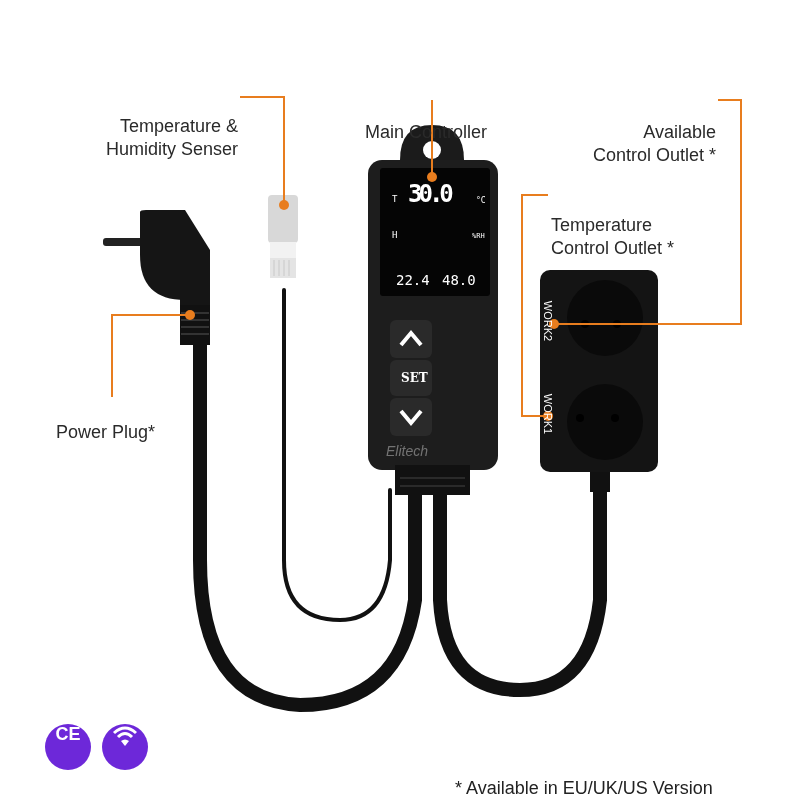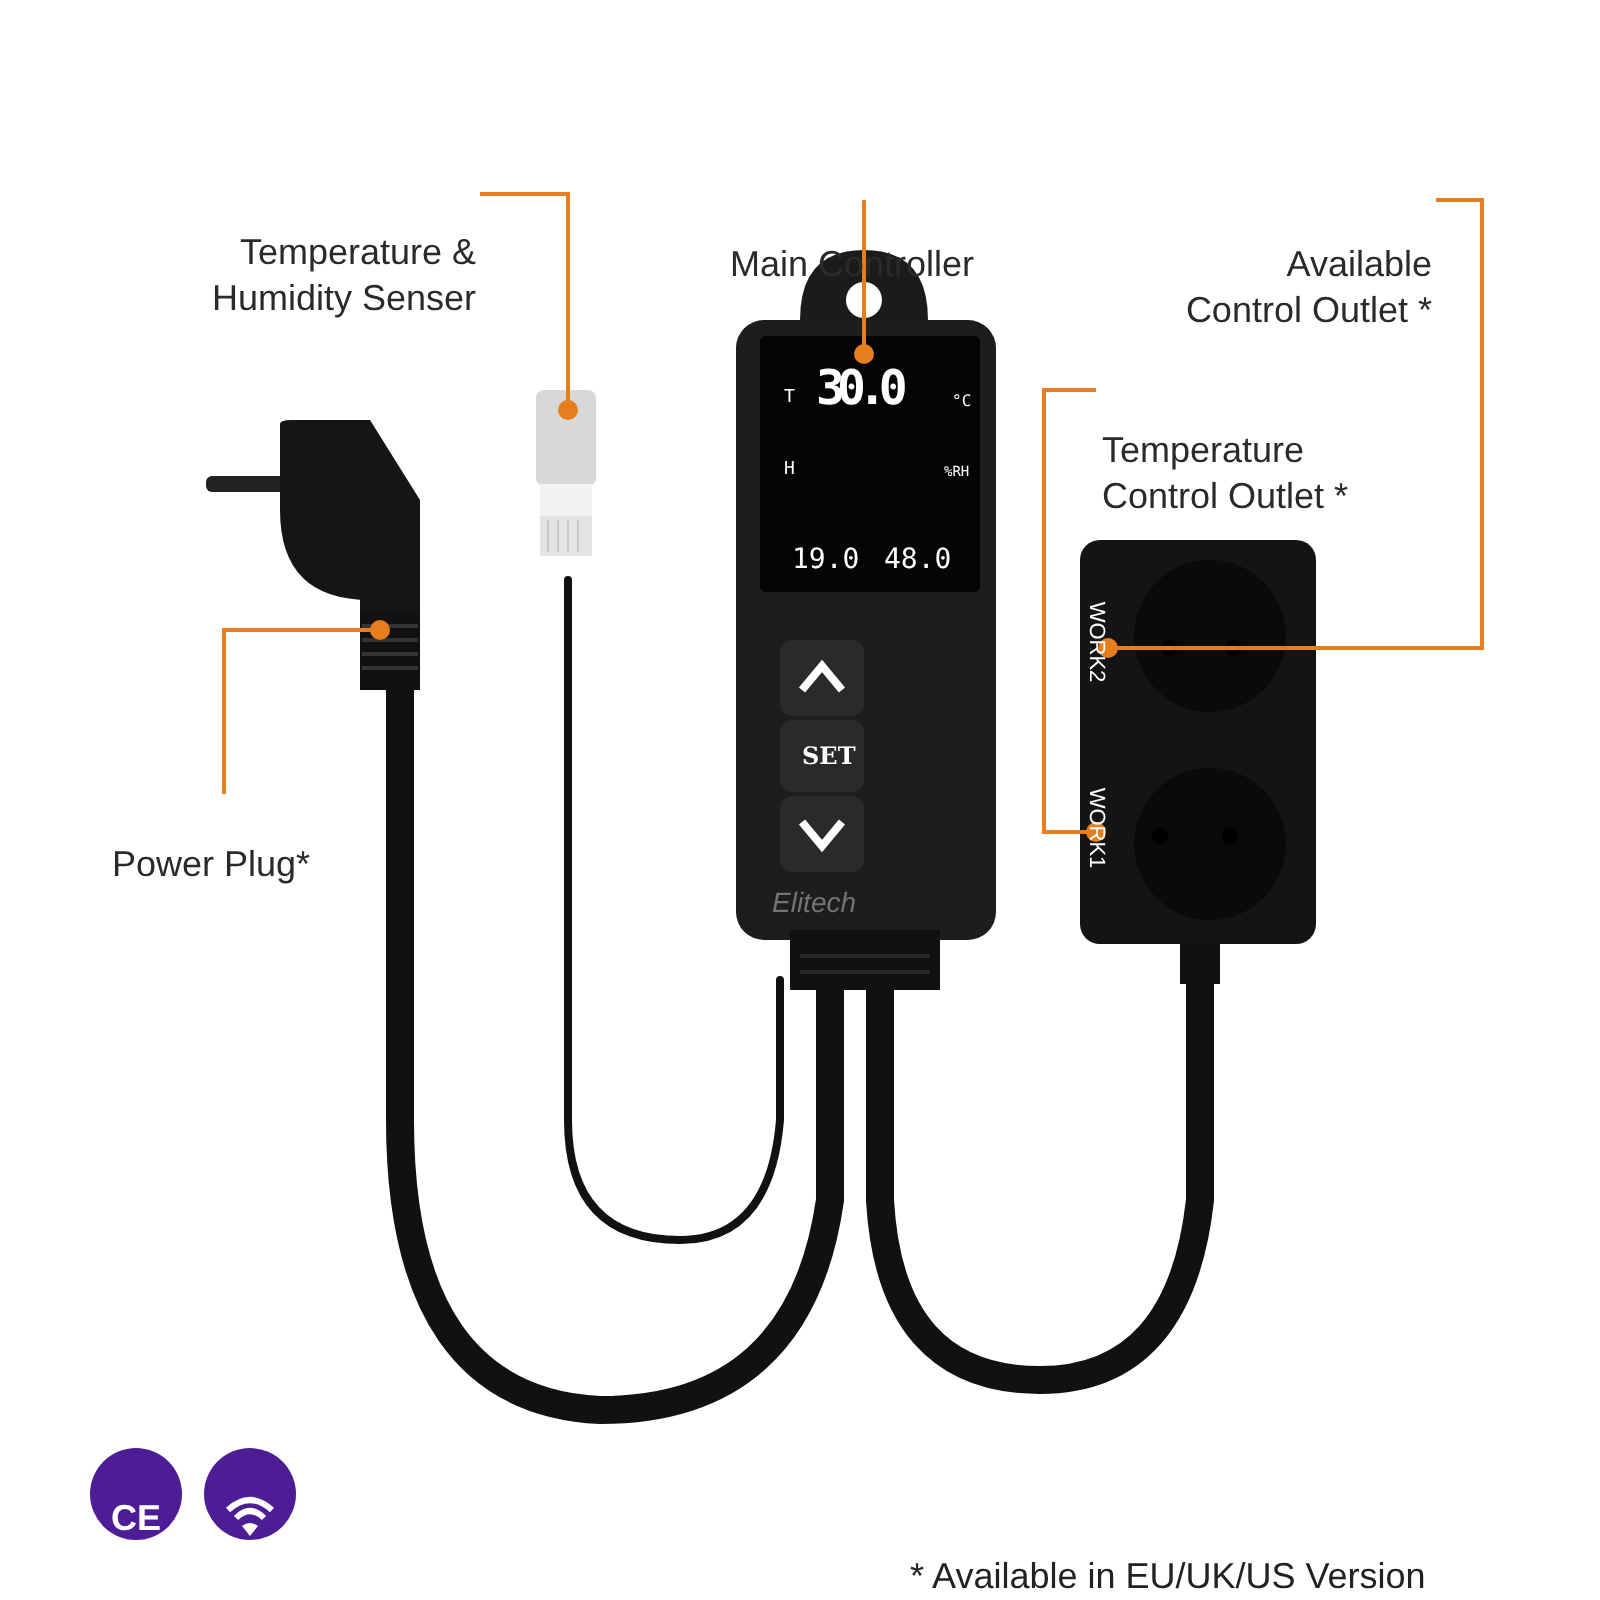--- a/index.html
+++ b/index.html
@@ -3,21 +3,21 @@
 <meta charset="utf-8">
 <style>
   html, body { margin:0; padding:0; background:#ffffff; }
   body { width:800px; height:800px; position:relative; overflow:hidden;
          font-family:"Liberation Sans", sans-serif; color:#222; }
   .label { position:absolute; font-size:18px; line-height:23px; color:#2a2a2a;margin-top:44px; }
   .r { text-align:right; }
   svg.scene { position:absolute; left:0; top:0; }
   .footnote { position:absolute; left:455px; top:737px; font-size:18px; color:#222;margin-top:41px; }
   .badge { position:absolute; top:724px; width:46px; height:46px; border-radius:50%;
-           background:#4c1d95; color:#fff; display:flex; align-items:flex-end; justify-content:center; }
+           background:#6d28d9; color:#fff; display:flex; align-items:flex-start; justify-content:center; }
 </style>
 </head>
 <body>
 
 <svg class="scene" width="800" height="800" viewBox="0 0 800 800">
 
   <g fill="none" stroke="#111" stroke-linecap="round">
     <path d="M200 340 L200 560 Q200 700 300 705 Q400 705 415 600 L415 490" stroke-width="14"></path>
     <path d="M284 290 L284 560 Q284 620 340 620 Q385 620 390 560 L390 490" stroke-width="4"></path>
     <path d="M440 490 L440 600 Q445 690 520 690 Q590 690 600 600 L600 485" stroke-width="14"></path>
@@ -91,21 +91,21 @@
     <circle cx="190" cy="315" r="5"></circle>
   </g>
 </svg>
 
 <div style="position:absolute;left:380px;top:168px;width:110px;height:128px;color:#fff;font-family:'DejaVu Sans Mono',monospace;">
   <span style="position:absolute;left:12px;top:26px;font-size:9px;">T</span>
   <span style="position:absolute;left:28px;top:12px;font-size:24px;font-weight:bold;letter-spacing:-4px;">30.0</span>
   <span style="position:absolute;left:96px;top:28px;font-size:8px;">°C</span>
   <span style="position:absolute;left:12px;top:62px;font-size:9px;">H</span>
   <span style="position:absolute;left:92px;top:64px;font-size:7px;">%RH</span>
-  <span style="position:absolute;left:16px;top:104px;font-size:14px;">19.0</span>
+  <span style="position:absolute;left:16px;top:104px;font-size:14px;">22.4</span>
   <span style="position:absolute;left:62px;top:104px;font-size:14px;">48.0</span>
 </div>
 
 <span style="position:absolute;left:401px;top:371px;color:#fff;font-size:12px;font-weight:bold;font-family:'DejaVu Serif',serif;text-align:right;">SET</span>
 <span style="position:absolute;left:386px;top:443px;color:#737373;font-size:14px;font-weight:normal;font-style:italic;">Elitech</span>
 
 <span style="position:absolute;left:528px;top:315px;color:#fff;font-size:11px;transform:rotate(90deg);">WORK2</span>
 <span style="position:absolute;left:528px;top:408px;color:#fff;font-size:11px;transform:rotate(90deg);">WORK1</span>
 
 <div class="label r" style="left:80px;top:71px;width:158px;">

